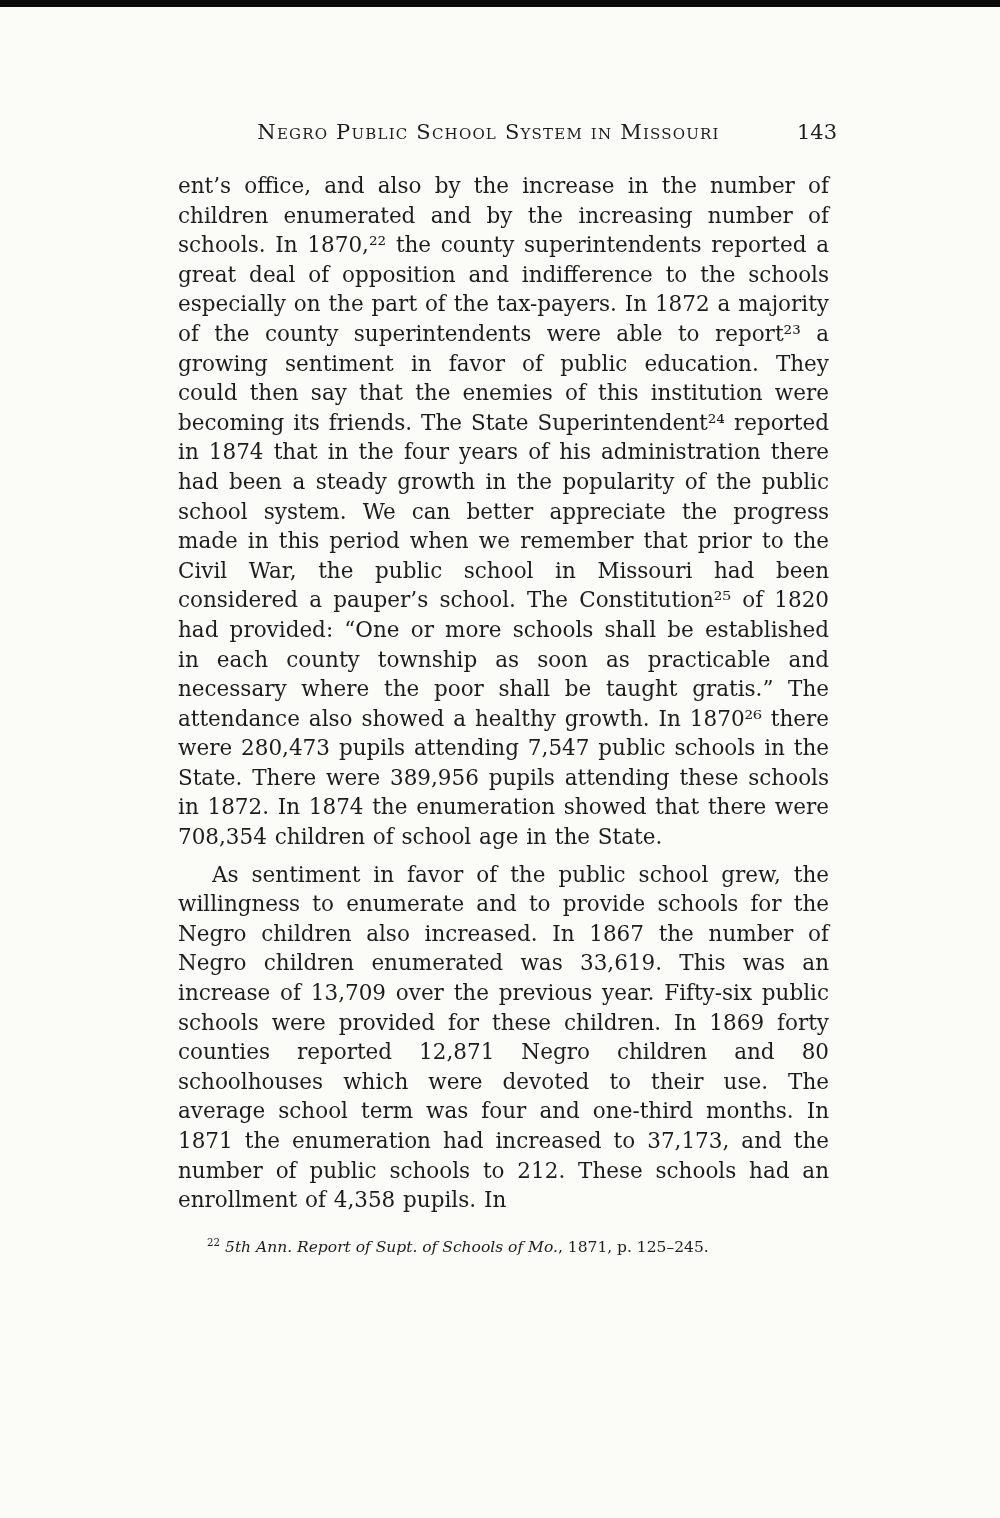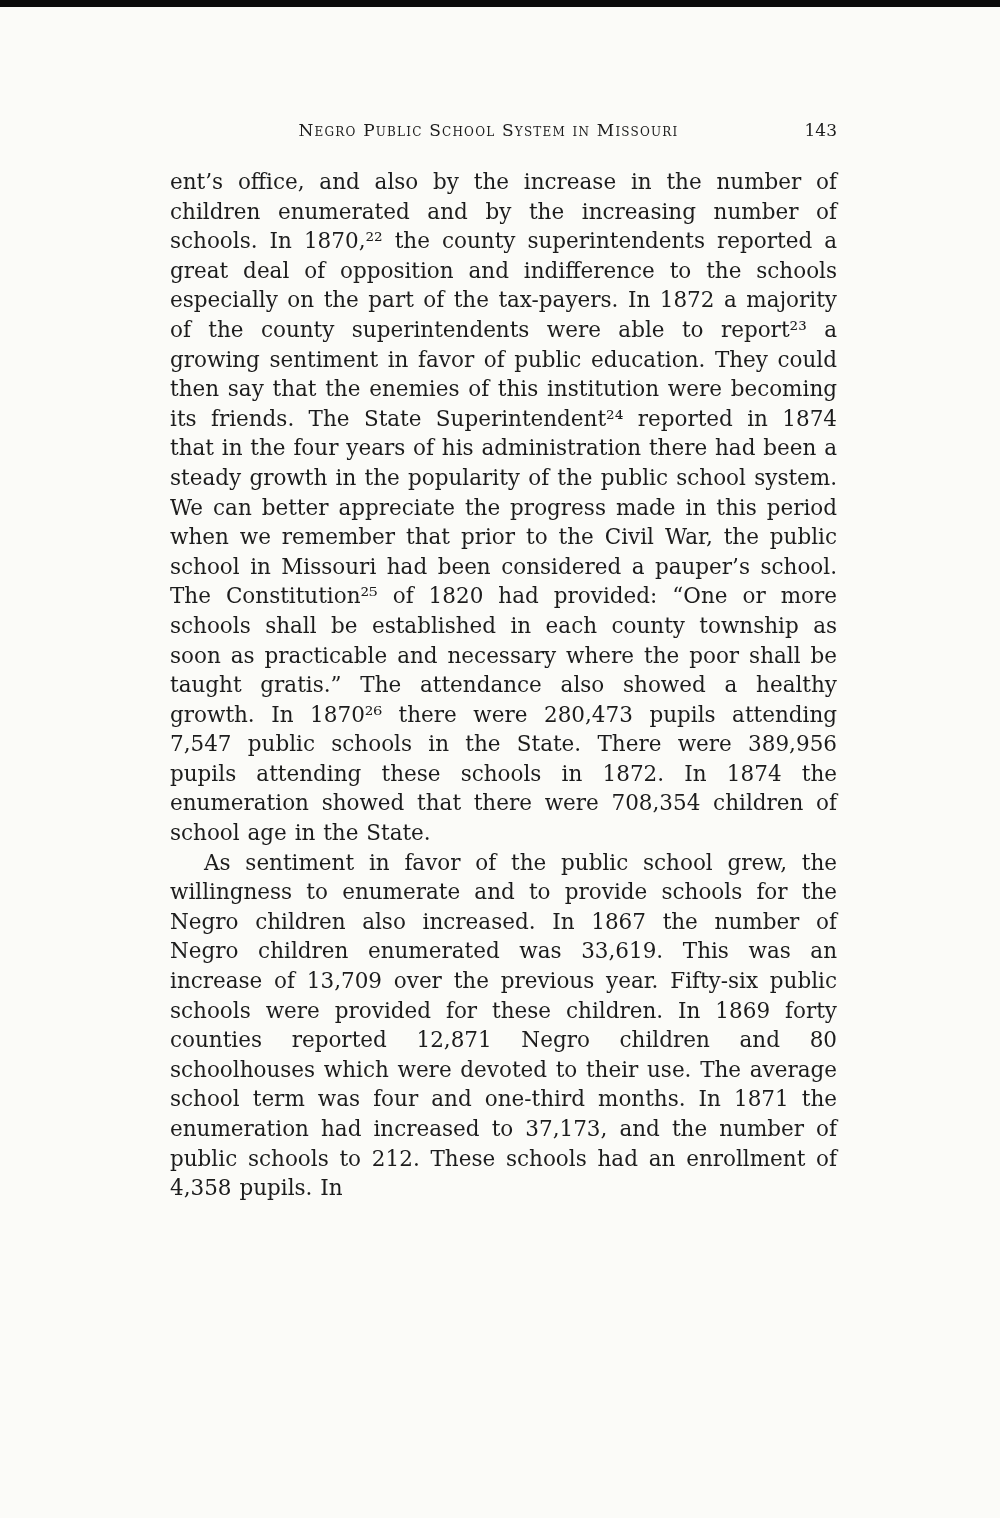--- a/index.html
+++ b/index.html
@@ -23,38 +23,38 @@
       height: 7px;
       background: #0b0b0b;
     }
     .page-inner {
       padding: 120px 163px 0 170px;
     }
     .running-head {
       position: relative;
       text-align: center;
       font-variant: small-caps;
-      font-size: 17px;
+      font-size: 21px;
       letter-spacing: 1.2px;
       margin-bottom: 27px;
       white-space: nowrap;
     }
     .head-title {
       display: inline-block;
       padding-right: 30px;
     }
     .head-page {
       position: absolute;
       right: 0;
       top: 0;
       font-variant: normal;
       letter-spacing: 0;
     }
     .body-text p.para {
-      margin: 0;
+      margin: 8px;
       font-size: 21.5px;
       line-height: 29.6px;
       text-align: justify;
       word-spacing: 1px;
     }
     .body-text p.para.indent {
       text-indent: 34px;
     }
     .footnotes {
       margin-top: 21px;
@@ -85,15 +85,18 @@
     <span class="head-title">Negro Public School System in Missouri</span>
     <span class="head-page">143</span>
   </header>
 
   <main class="body-text">
     <p class="para">ent’s office, and also by the increase in the number of children enumerated and by the increasing number of schools. In 1870,²² the county superintendents reported a great deal of opposition and indifference to the schools especially on the part of the tax-payers. In 1872 a majority of the county superintendents were able to report²³ a growing sentiment in favor of public education. They could then say that the enemies of this institution were becoming its friends. The State Superintendent²⁴ reported in 1874 that in the four years of his administration there had been a steady growth in the popularity of the public school system. We can better appreciate the progress made in this period when we remember that prior to the Civil War, the public school in Missouri had been considered a pauper’s school. The Constitution²⁵ of 1820 had provided: “One or more schools shall be established in each county township as soon as practicable and necessary where the poor shall be taught gratis.”  The attendance also showed a healthy growth. In 1870²⁶ there were 280,473 pupils attending 7,547 public schools in the State. There were 389,956 pupils attending these schools in 1872. In 1874 the enumeration showed that there were 708,354 children of school age in the State.</p>
     <p class="para indent">As sentiment in favor of the public school grew, the willingness to enumerate and to provide schools for the Negro children also increased. In 1867 the number of Negro children enumerated was 33,619. This was an increase of 13,709 over the previous year. Fifty-six public schools were provided for these children. In 1869 forty counties reported 12,871 Negro children and 80 schoolhouses which were devoted to their use. The average school term was four and one-third months. In 1871 the enumeration had increased to 37,173, and the number of public schools to 212. These schools had an enrollment of 4,358 pupils. In</p>
   </main>
 
   <footer class="footnotes">
+    <div class="fn">
+      <sup>22</sup><span class="fn-italic">5th Ann. Report of Supt. of Schools of Mo.</span><span>, 1871, p. 125–245.</span>
+    </div>
   </footer>
 
 </div>
 
 </body></html>

